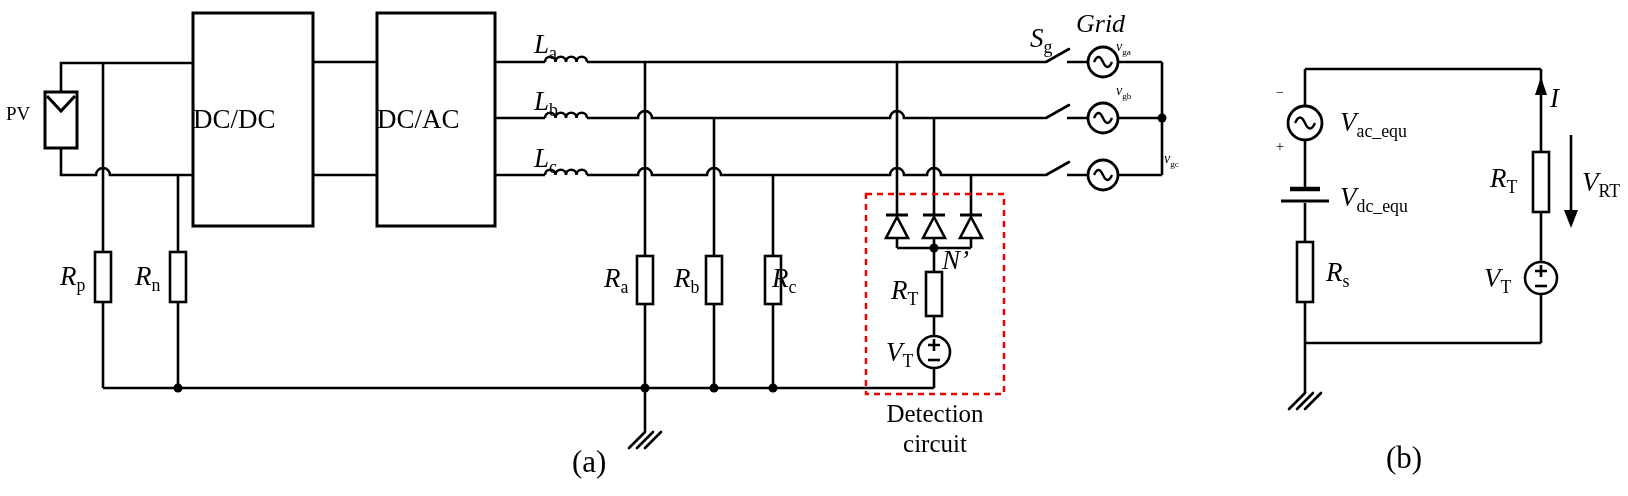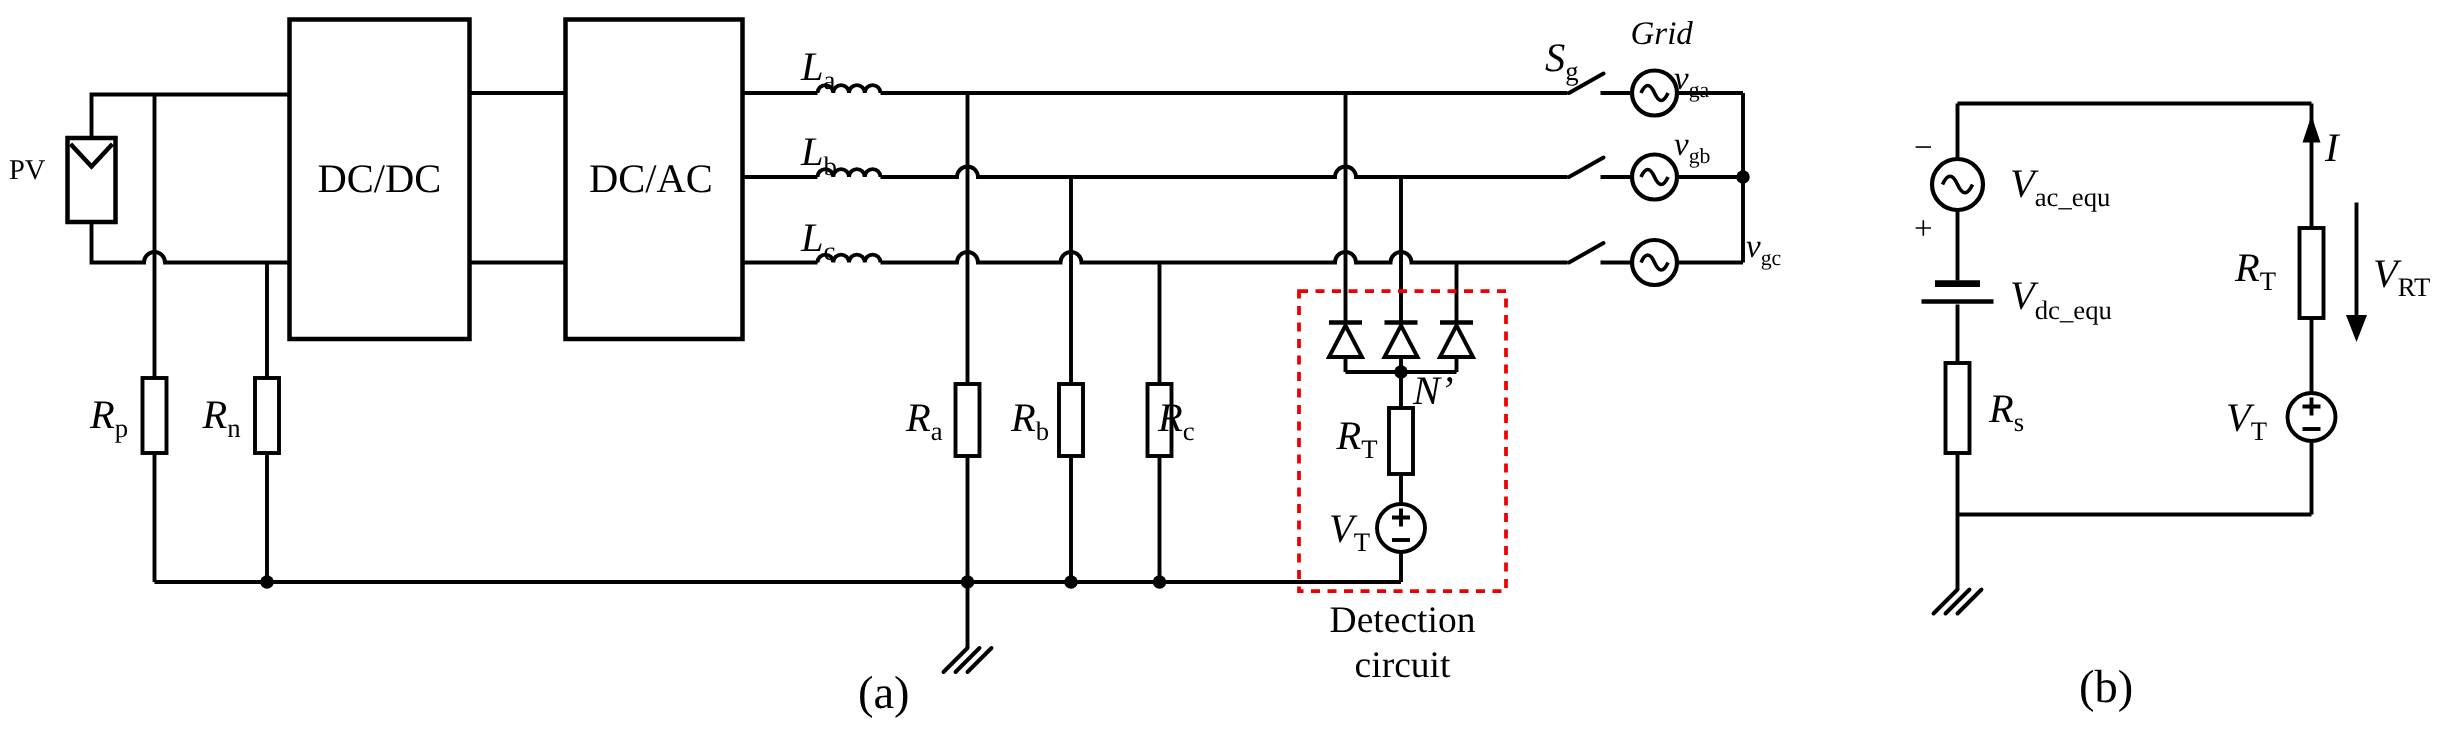--- a/index.html
+++ b/index.html
@@ -8,24 +8,24 @@
     font-family:"Liberation Serif","DejaVu Serif",serif; color:#000;
     overflow:hidden;
   }
   #stage svg { position:absolute; left:0; top:0; }
   .lbl {
     position:absolute; font-size:27px; line-height:1.05; white-space:nowrap;
     color:#000;
   }
   .it { font-style:italic; }
   .lbl sub { font-size:0.66em; line-height:0; }
-  .f22 { font-size:22px; }
-  .f26 { font-size:22px;margin-left:11px; }
+  .f22 { font-size:14px; }
+  .f26 { font-size:26px; }
   .f31 { font-size:31px; }
-  .boxlbl { position:absolute; font-size:27px; text-align:center; }
+  .boxlbl { position:absolute; font-size:27px; text-align:left; }
   .detlbl { position:absolute; font-size:25px; font-weight:normal; text-align:center; line-height:30px; }
 </style>
 </head>
 <body>
 
 <div id="stage">
 
 <svg width="1628" height="496" viewBox="0 0 1628 496">
 
   <g stroke="#000000" stroke-width="2.6" fill="none">

